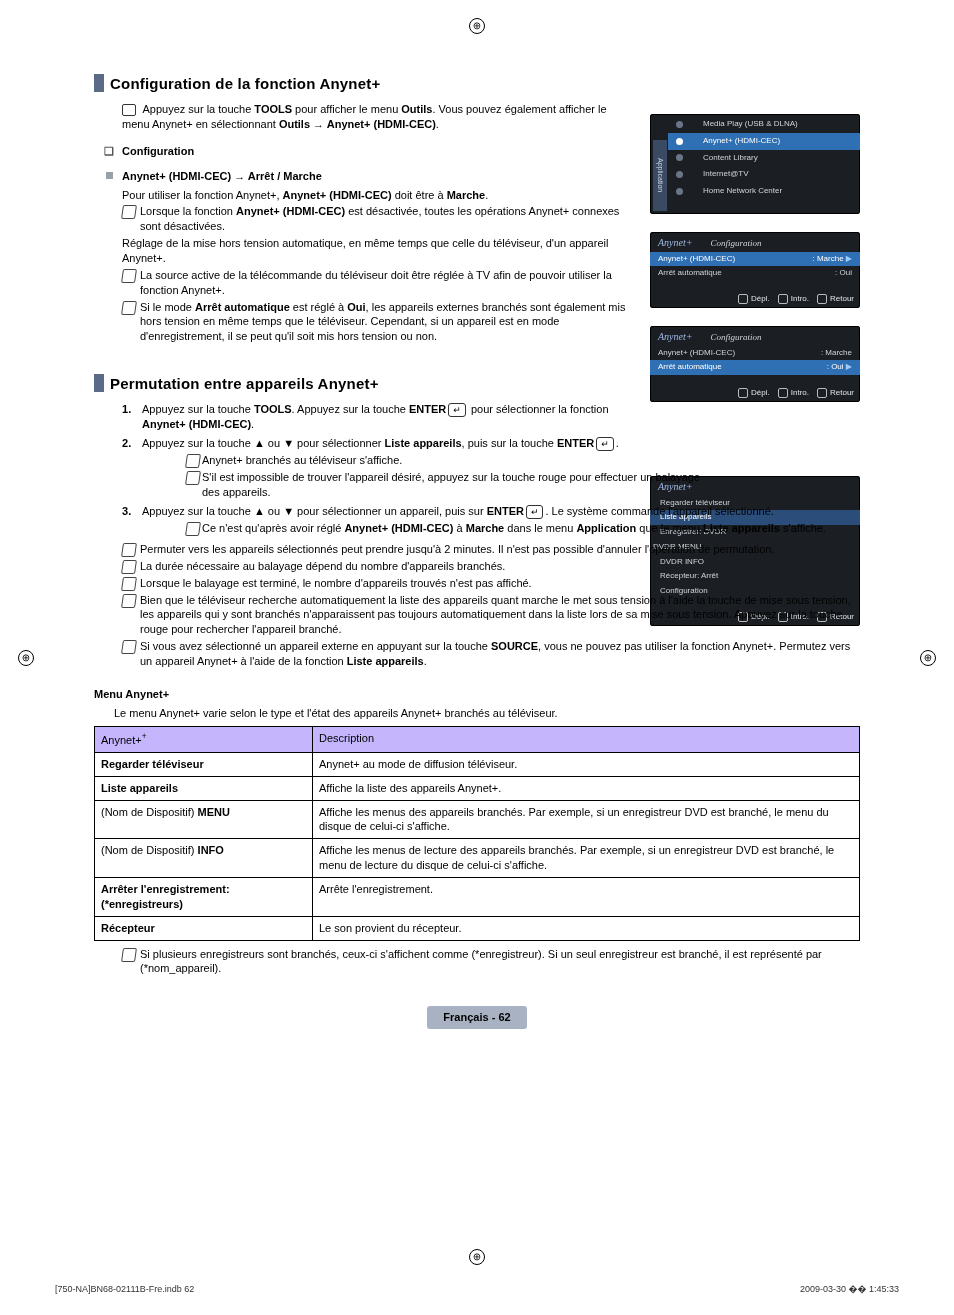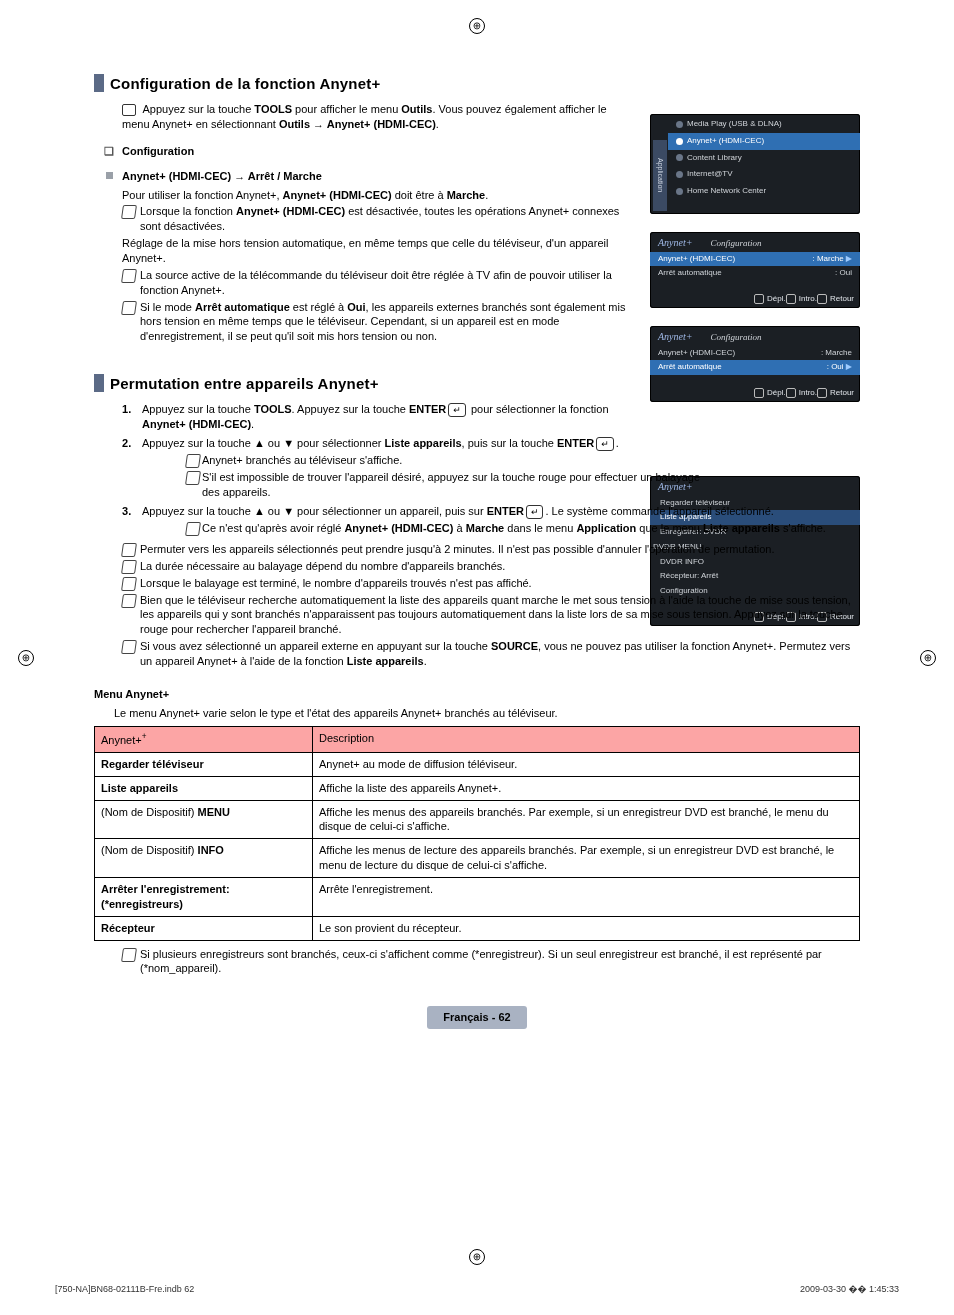--- a/index.html
+++ b/index.html
@@ -28,33 +28,33 @@
   ol.steps>li::before{content:counter(step)".";position:absolute;left:0;font-weight:bold}
   .screenshot{position:absolute;right:0;background:#1b1f24;color:#cfd3d8;border-radius:3px;font-size:8px;box-shadow:0 0 0 1px #000 inset}
   .ss1{top:40px;width:210px;height:100px}
   .ss2{top:158px;width:210px;height:76px}
   .ss3{top:252px;width:210px;height:76px}
   .ss4{top:402px;width:210px;height:150px}
   .ss-title{font-style:italic;font-family:"Segoe Script","Comic Sans MS",cursive;color:#9fb8e6;font-size:10px;padding:4px 8px 2px 8px}
   .ss-row{display:flex;justify-content:space-between;padding:2px 8px}
   .ss-row.sel{background:#2f6fb3;color:#fff}
   .ss-row.sel2{background:#2a4d7a;color:#fff}
-  .ss-foot{position:absolute;bottom:3px;right:6px;display:flex;color:#dfe3e8}
+  .ss-foot{position:absolute;bottom:3px;right:6px;display:flex;gap:8px;color:#dfe3e8}
   .ss-foot span::before{content:"";display:inline-block;width:8px;height:8px;border:1px solid #bbb;border-radius:2px;margin-right:3px;vertical-align:middle}
   .ss-side{position:absolute;left:3px;top:26px;bottom:3px;width:14px;background:#3b4a63;display:flex;align-items:center;justify-content:center;writing-mode:vertical-rl;font-size:7px;color:#cfd6e2}
   .ss1 .ss-body{margin-left:18px;padding-top:2px}
-  .ss1 .row{padding:3px 8px;display:flex;align-items:center;gap:4px}
+  .ss1 .row{padding:3px 8px;display:flex;align-items:center;gap:20px}
   .ss1 .row .dot{width:7px;height:7px;border-radius:50%;background:#6a7688}
   .ss1 .row.sel{background:#2f6fb3;color:#fff}
   .ss1 .row .dot.sel{background:#fff}
   .ss-center{color:#cfd3d8;padding:2px 0 2px 8px;font-size:9px}
   .arrow{color:#9ecbff}
   table.menu{width:100%;border-collapse:collapse;margin-top:6px}
   table.menu th,table.menu td{border:1px solid #000;padding:4px 6px;text-align:left;vertical-align:top;font-size:11px}
-  table.menu th{background:#fca5a5;font-weight:normal}
+  table.menu th{background:#c4b5fd;font-weight:normal}
   .footer-badge{width:100px;margin:30px auto 0 auto;background:#a9b2c2;color:#000;text-align:center;padding:4px 0;border-radius:3px;font-weight:bold;font-size:11px}
   .footmeta{position:absolute;bottom:20px;left:55px;right:55px;display:flex;justify-content:space-between;font-size:9px;color:#333}
   .narrow{max-width:500px}
   b{font-weight:bold}
   .plus{font-size:.75em;vertical-align:super}
 </style>
 </head>
 <body>
 
 <div class="page">

